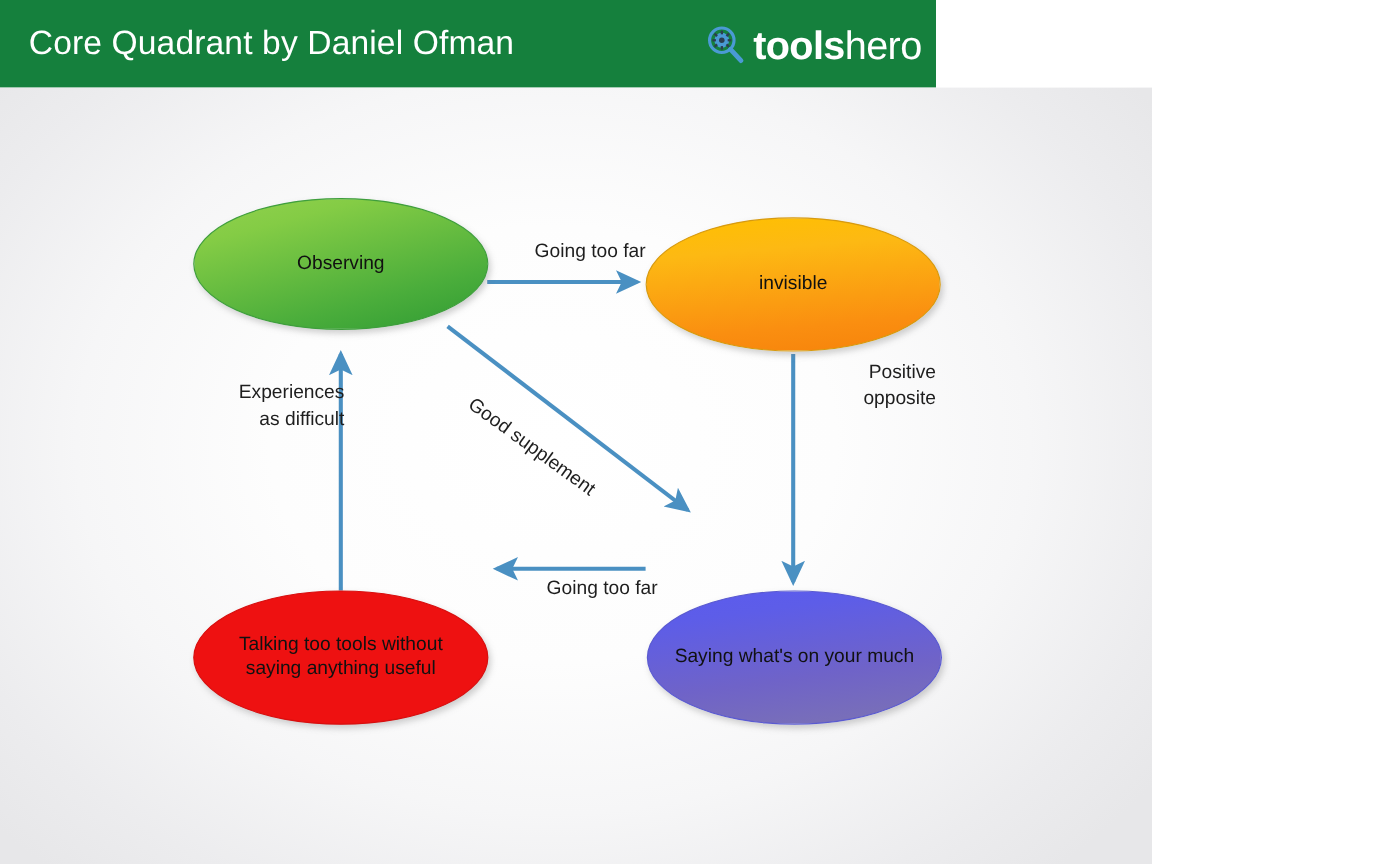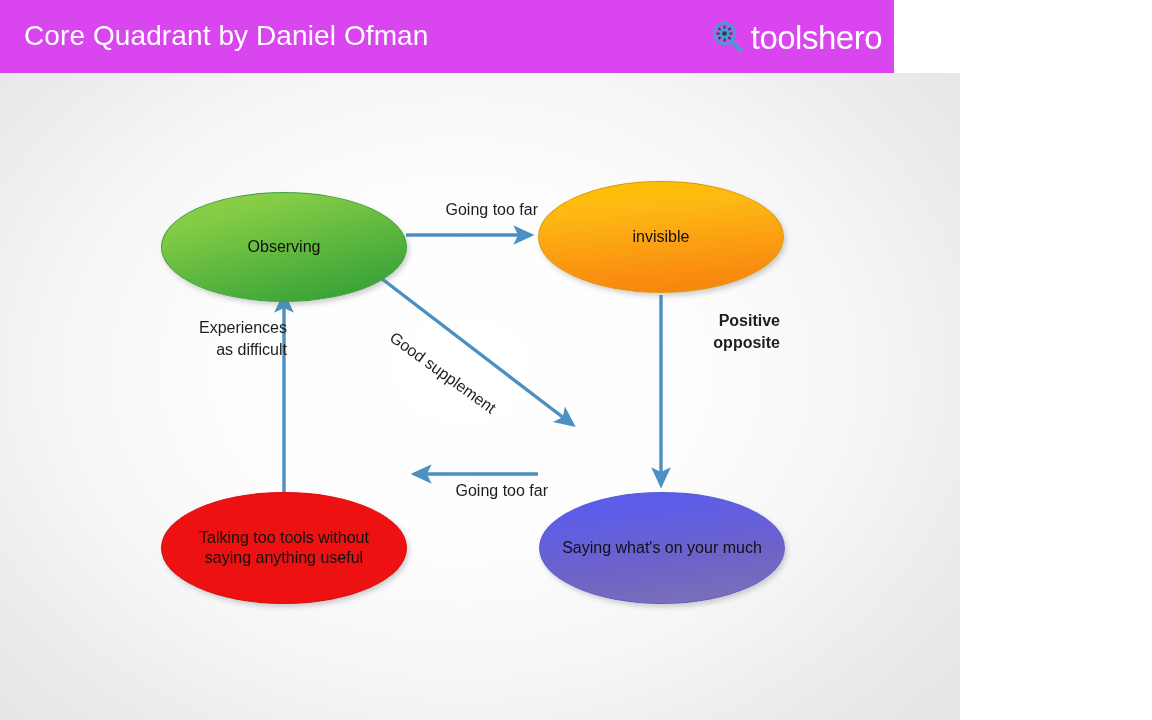--- a/index.html
+++ b/index.html
@@ -21,23 +21,23 @@
     width: 960px;
     height: 720px;
     background: #ffffff;
   }
 
   
   #header {
     position: absolute;
     left: 0;
     top: 0;
-    width: 894px;
+    width: 780px;
     height: 73px;
-    background: #d946ef;
+    background: #15803d;
   }
   #header-title {
     position: absolute;
     left: 24px;
     top: 20px;
     font-size: 28px;
     font-weight: 400;
     color: #ffffff;
     letter-spacing: 0.1px;
     white-space: nowrap;
@@ -58,21 +58,21 @@
     display: block;
   }
   #brand-text {
     font-size: 33px;
     line-height: 33px;
     color: #ffffff;
     letter-spacing: -0.5px;
     white-space: nowrap;
     font-family: "Liberation Sans", sans-serif;
   }
-  #brand-tools { font-weight: 400; text-align: right; }
+  #brand-tools { font-weight: 700; text-align: right; }
   #brand-hero  { font-weight: 400; text-align: right; }
 
   
   #canvas {
     position: absolute;
     left: 0;
     top: 73px;
     width: 960px;
     height: 647px;
     background:
@@ -89,21 +89,21 @@
     text-align: center;
     color: #111111;
     font-family: "Liberation Sans", sans-serif;
     font-size: 16px;
     line-height: 1.28;
     box-sizing: border-box;
   }
   .node-label { display: block; padding: 0 14px; }
 
   #node-observing {
-    left: 161px; top: 119px; width: 246px; height: 110px;
+    left: 161px; top: 92px; width: 246px; height: 110px;
     background: linear-gradient(165deg, #92d14f 0%, #84cc45 22%, #4aad3b 72%, #2f9b33 100%);
     border: 1.5px solid #3f9e3d;
     box-shadow: 2px 3px 5px rgba(120,120,120,0.35);
   }
   #node-invisible {
     left: 538px; top: 108px; width: 246px; height: 112px;
     background: linear-gradient(175deg, #ffc000 0%, #fdb913 26%, #fa8e10 78%, #f6830b 100%);
     border: 1.5px solid #d79a10;
     box-shadow: 2px 3px 5px rgba(120,120,120,0.35);
   }
@@ -126,21 +126,21 @@
     color: #1e1e1e;
     font-family: "Liberation Sans", sans-serif;
     font-size: 16px;
     line-height: 1.35;
     text-align: right;
     white-space: pre-line;
   }
   #label-going-too-far-top { left: 418px; top: 126px; width: 120px; }
   #label-going-too-far-bottom { left: 408px; top: 407px; width: 140px; }
   #label-experiences { left: 152px; top: 244px; width: 135px; }
-  #label-positive { left: 660px; top: 237px; width: 120px; font-weight: bold; }
+  #label-positive { left: 660px; top: 227px; width: 120px; }
   #label-good-supplement {
     left: 398px; top: 254px; width: 170px;
     transform: rotate(36deg);
     transform-origin: left top;
     text-align: left;
     white-space: nowrap;
   }
 
   svg#connectors {
     position: absolute;

